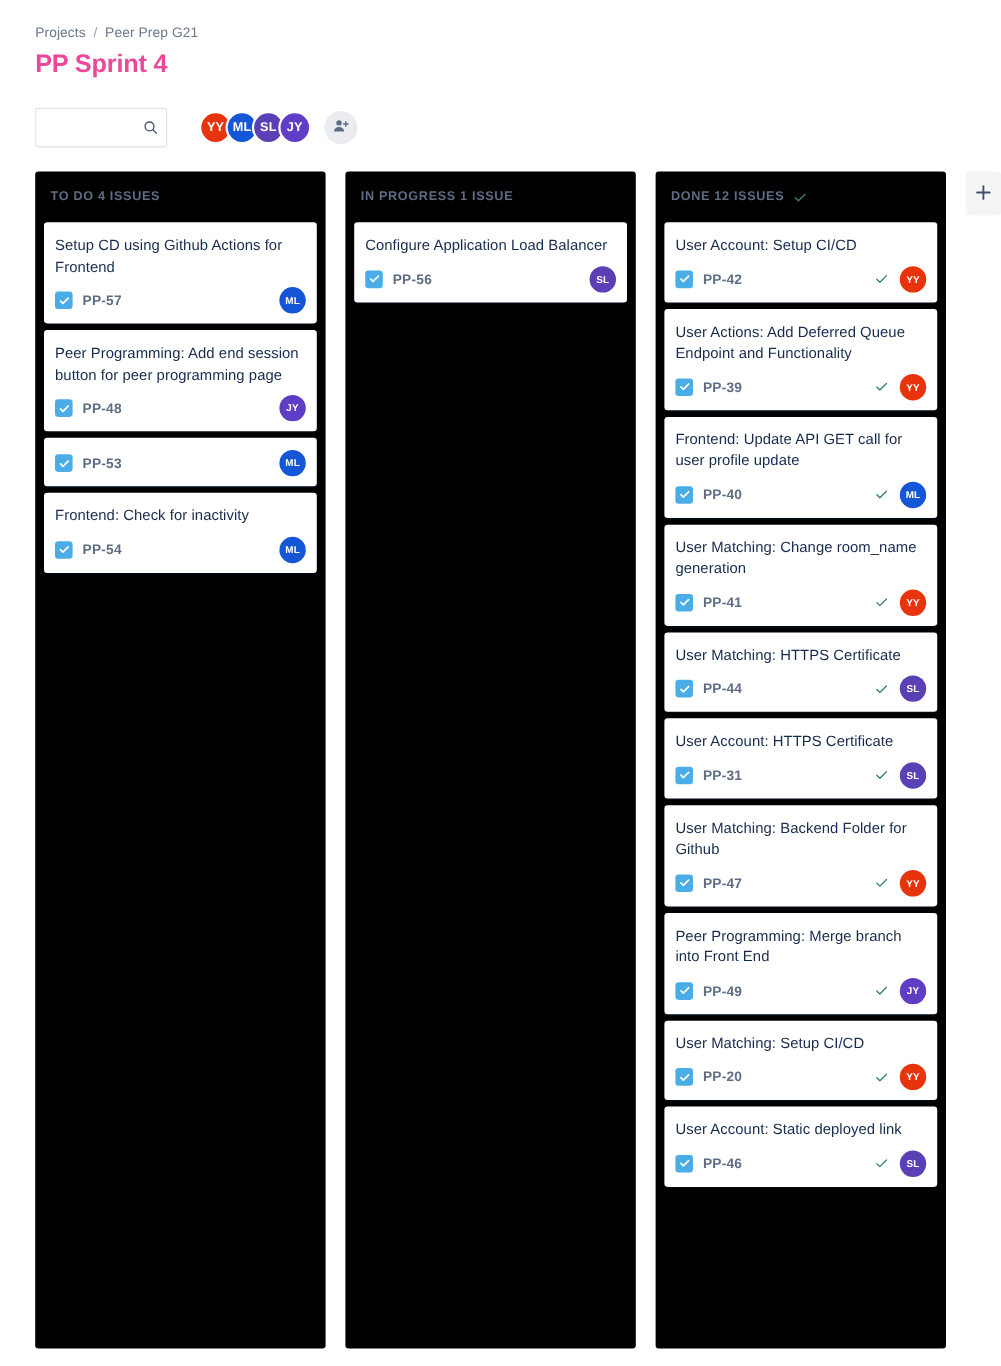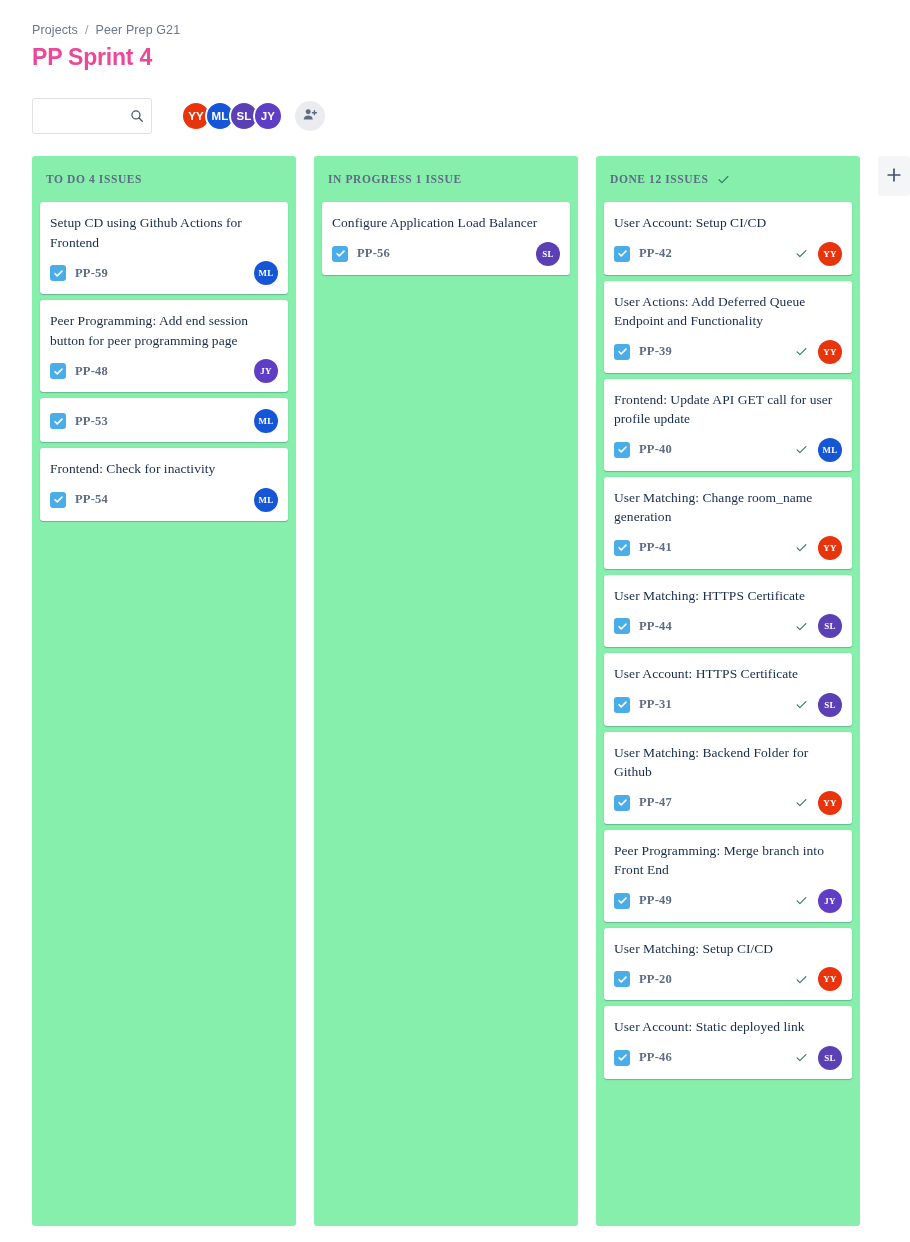--- a/index.html
+++ b/index.html
@@ -106,25 +106,24 @@
   
   .board {
     margin-top: 22px;
     display: flex;
     align-items: flex-start;
     gap: 18px;
   }
   .column {
     width: 264px;
     flex: 0 0 264px;
-    background: #86efac;
+    background: #000000;
     border-radius: 3px;
     padding: 0 8px 8px 8px;
     min-height: 1070px;
-    font-family: Liberation Serif, serif;
   }
   .column-header {
     display: flex;
     align-items: center;
     gap: 8px;
     height: 46px;
     padding: 0 6px;
     font-size: 11.5px;
     font-weight: bold;
     color: #5e6c84;
@@ -251,21 +250,21 @@
           </div>
           <div class="cards">
             <div class="card">
               <div class="card-title">Setup CD using Github Actions for Frontend</div>
               <div class="card-footer">
                 <span class="task-type">
                   <svg width="11" height="11" viewBox="0 0 12 12" fill="none">
                     <path d="M2.2 6.2l2.4 2.4L9.8 3.4" stroke="#fff" stroke-width="1.7" stroke-linecap="round" stroke-linejoin="round"></path>
                   </svg>
                 </span>
-                <span class="issue-key">PP-59</span>
+                <span class="issue-key">PP-57</span>
                 <span class="footer-spacer"></span>
                 <span class="card-avatar" style="background: rgb(20, 86, 214);">ML</span>
               </div>
             </div>
             <div class="card">
               <div class="card-title">Peer Programming: Add end session button for peer programming page</div>
               <div class="card-footer">
                 <span class="task-type">
                   <svg width="11" height="11" viewBox="0 0 12 12" fill="none">
                     <path d="M2.2 6.2l2.4 2.4L9.8 3.4" stroke="#fff" stroke-width="1.7" stroke-linecap="round" stroke-linejoin="round"></path>

